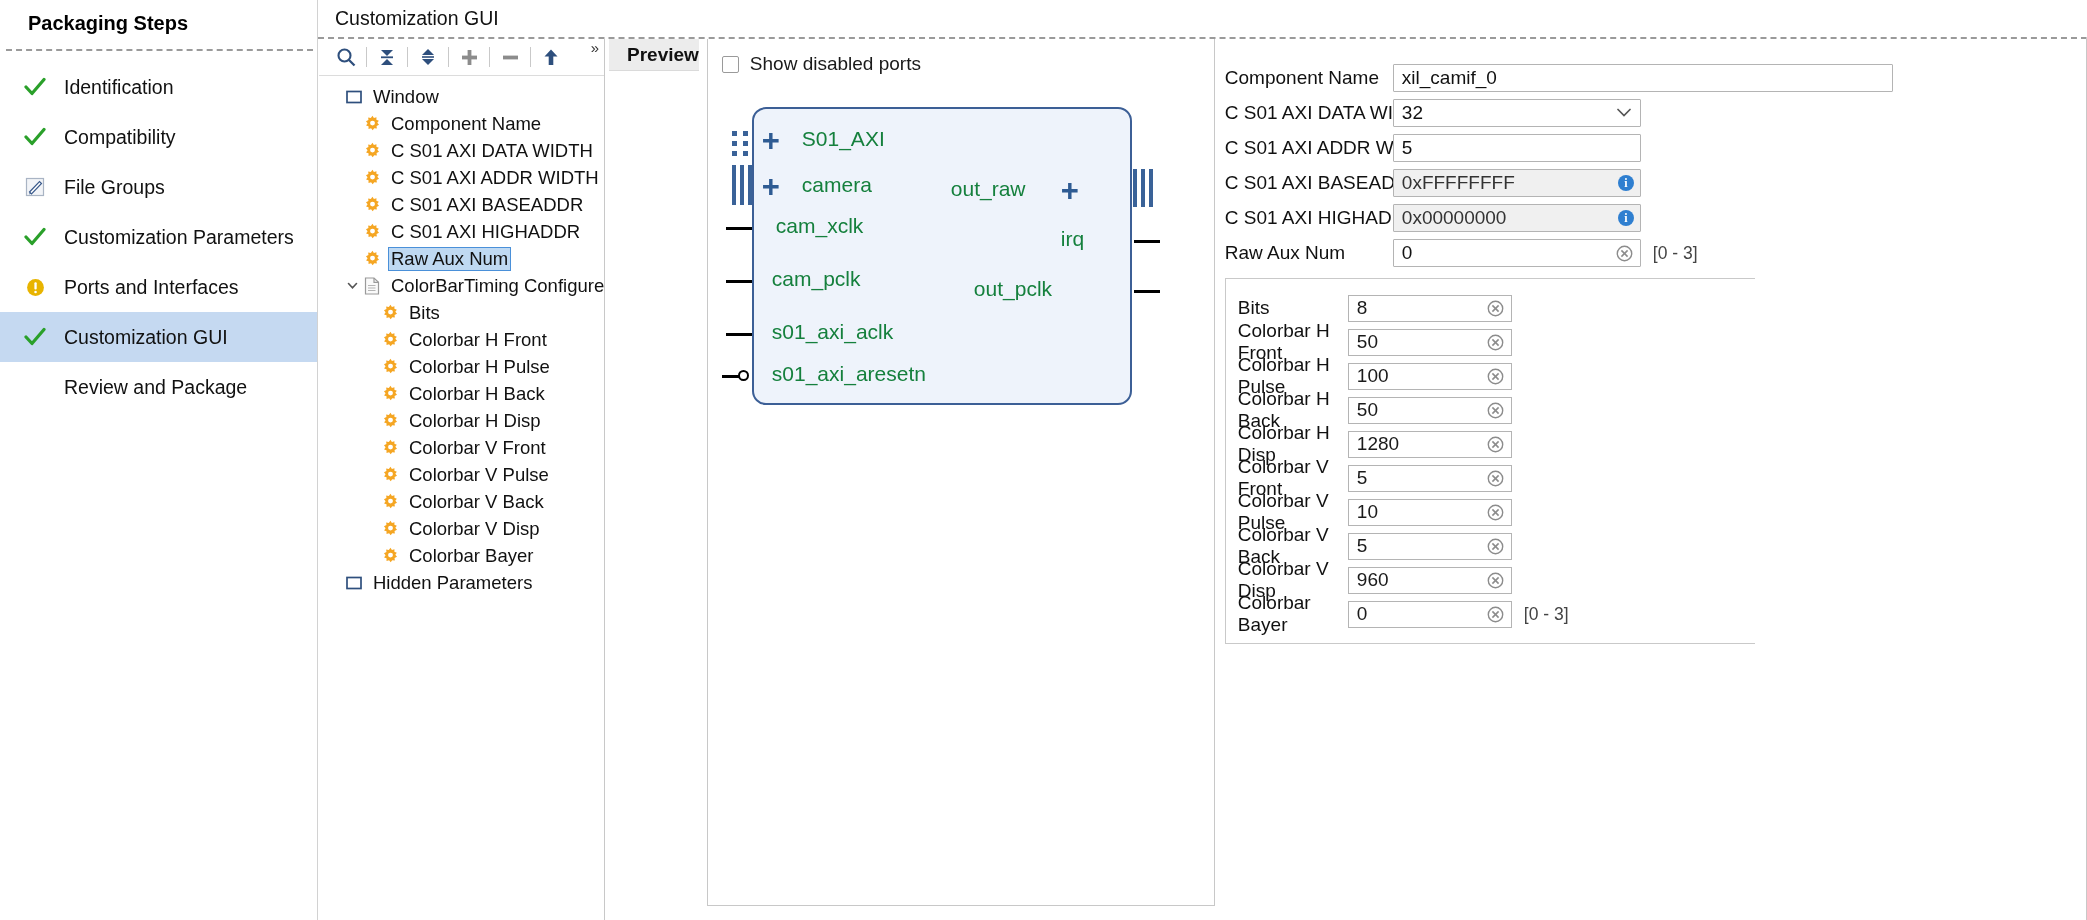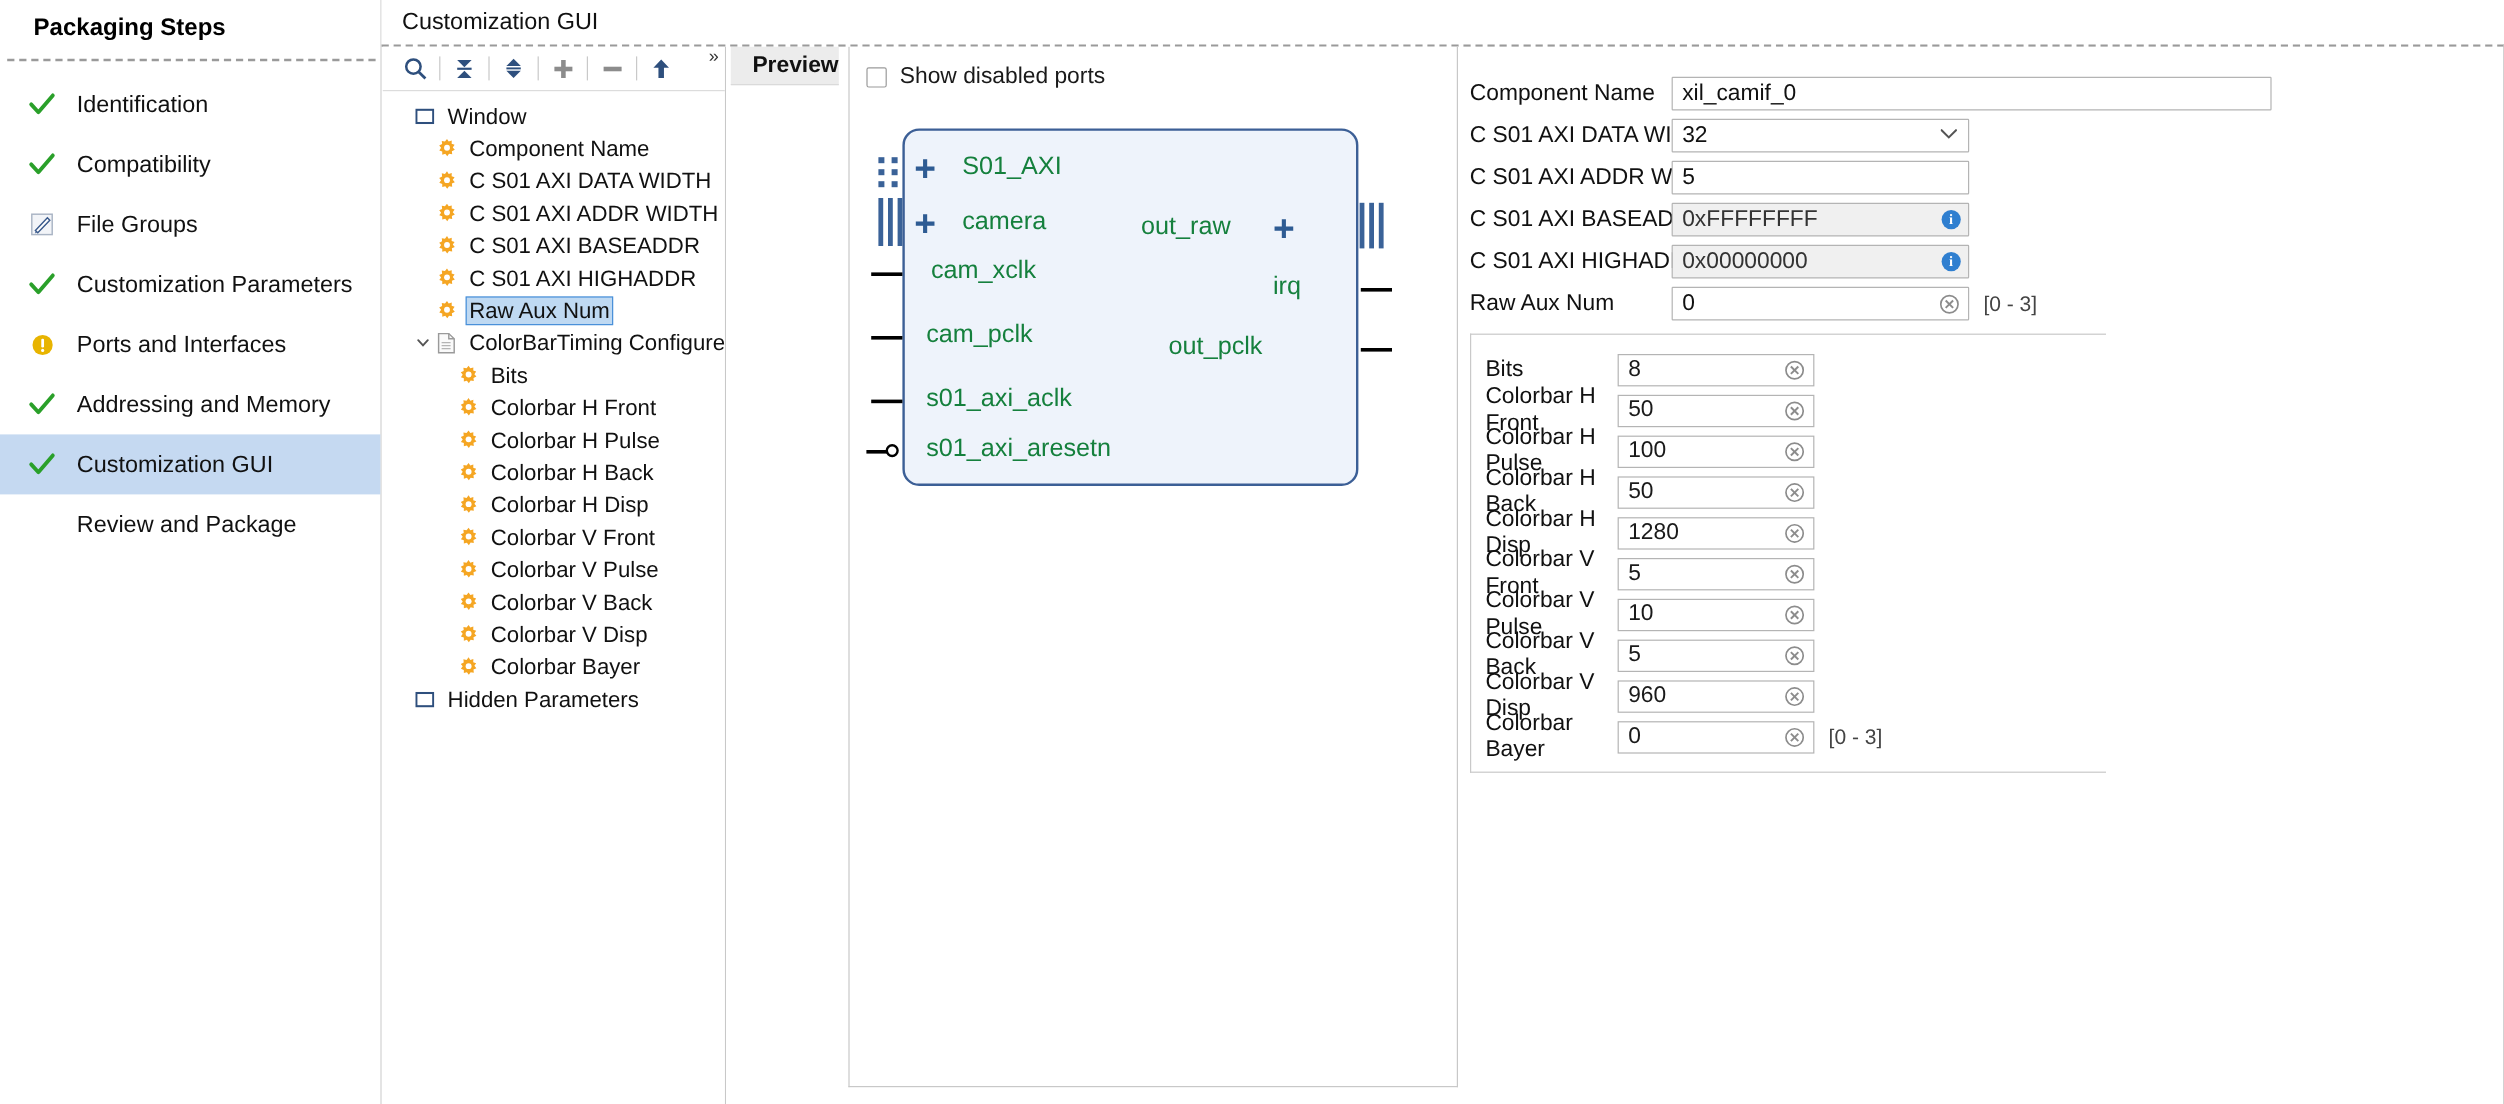--- a/index.html
+++ b/index.html
@@ -398,28 +398,20 @@
         <div class="step">
           <span class="step-icon">
             <svg width="19" height="19" viewBox="0 0 19 19">
               <circle cx="9.5" cy="9.5" r="8.4" fill="#e8b400"></circle>
               <rect x="8.4" y="4.3" width="2.3" height="7.2" fill="#fff" rx="1"></rect>
               <circle cx="9.55" cy="14" r="1.3" fill="#fff"></circle>
             </svg>
           </span>
           <span class="step-label">Ports and Interfaces</span>
         </div>
-        <div class="step">
-          <span class="step-icon">
-            <svg width="22" height="20" viewBox="0 0 22 20">
-              <path d="M2 10 L8 16.5 L20 2.5" fill="none" stroke="#2aa02a" stroke-width="3.2" stroke-linecap="round" stroke-linejoin="round"></path>
-            </svg>
-          </span>
-          <span class="step-label">Addressing and Memory</span>
-        </div>
         <div class="step selected">
           <span class="step-icon">
             <svg width="22" height="20" viewBox="0 0 22 20">
               <path d="M2 10 L8 16.5 L20 2.5" fill="none" stroke="#2aa02a" stroke-width="3.2" stroke-linecap="round" stroke-linejoin="round"></path>
             </svg>
           </span>
           <span class="step-label">Customization GUI</span>
         </div>
         <div class="step">
           <span class="step-icon"></span>

